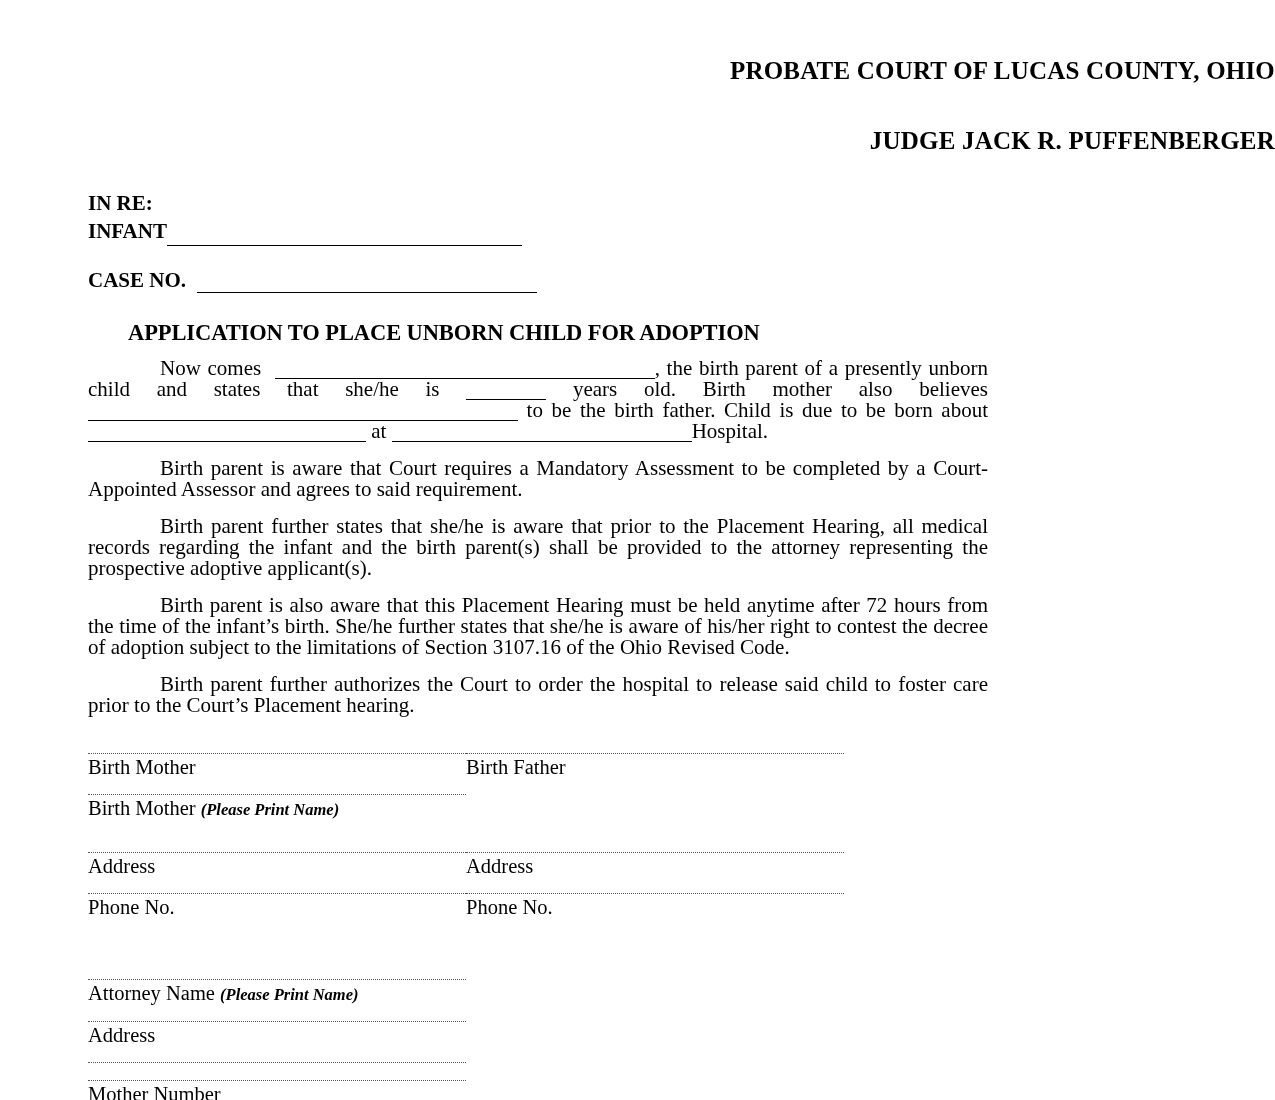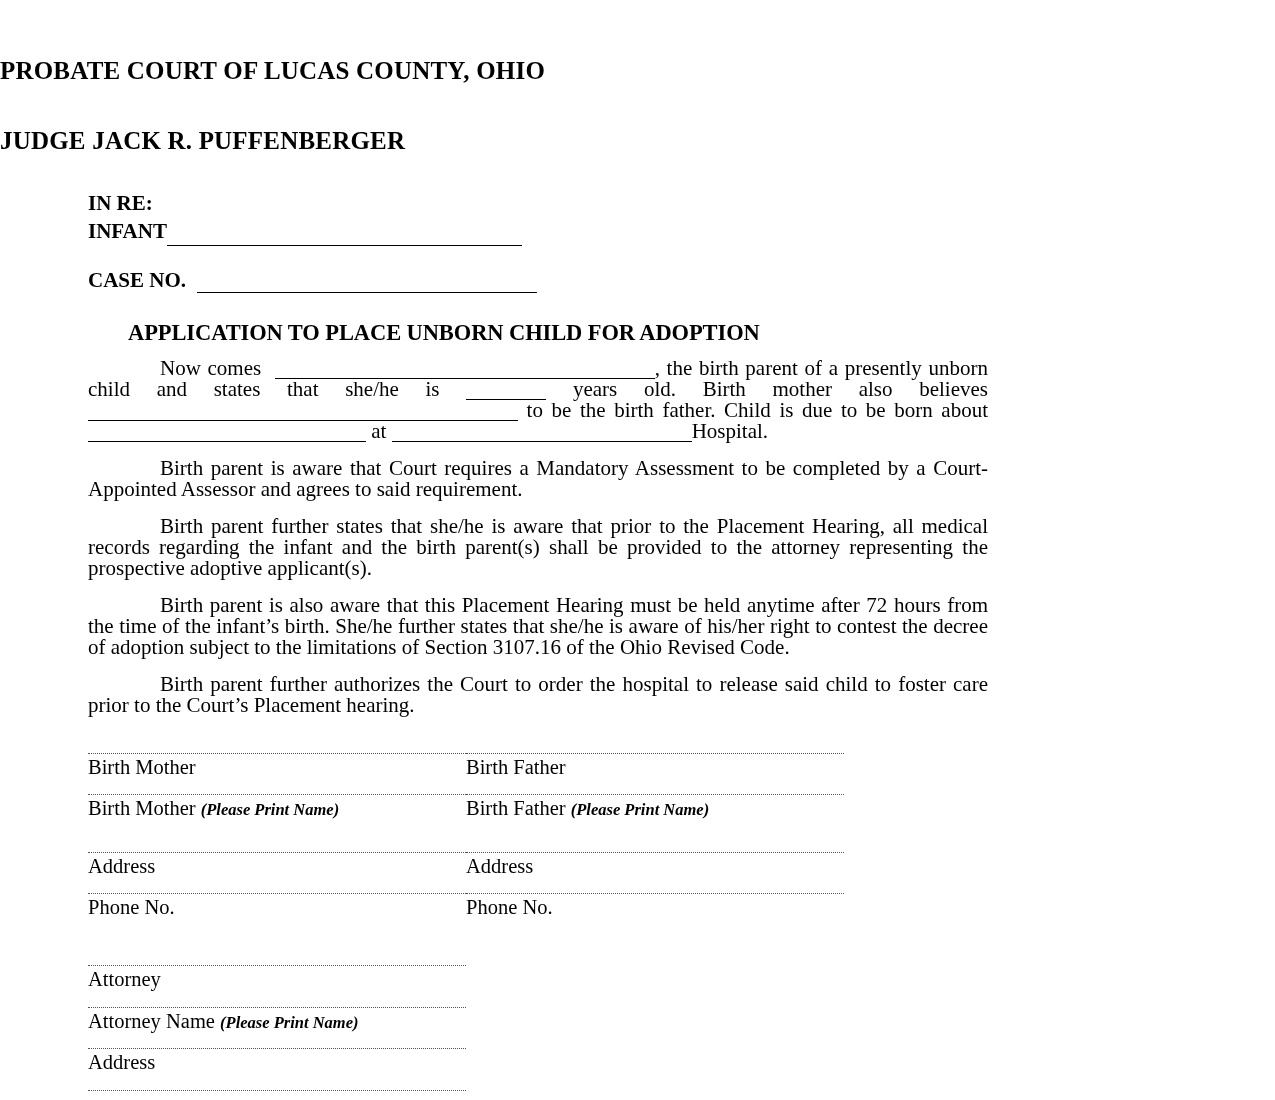--- a/index.html
+++ b/index.html
@@ -16,21 +16,21 @@
     overflow: hidden;
   }
   .page {
     position: relative;
     width: 1275px;
     height: 1100px;
     box-sizing: border-box;
     padding: 0;
   }
   .header {
-    text-align: left;
+    text-align: right;
     font-weight: bold;
     font-size: 25px;
     letter-spacing: 0.2px;
     margin-top: 55px;
     line-height: 1.3;
   }
   .header .line2 {
     display: block;
     margin-top: 37px;
   }
@@ -189,59 +189,51 @@
         </div>
       </div>
 
       <div class="gap-sm"></div>
 
       <div class="sig-row">
         <div class="sig-col">
           <div class="dotline"></div>
           <div class="caption"><span>Birth Mother</span> <span class="small-italic">(Please Print Name)</span></div>
         </div>
+      </div>
+
+      <div class="gap-md"></div>
+
+      <div class="sig-row">
+        <div class="sig-col">
+          <div class="dotline"></div>
+          <div class="caption">Address</div>
+        </div>
         <div class="sig-col right">
           <div class="dotline"></div>
-          <div class="caption"><span>Birth Father</span> <span class="small-italic">(Please Print Name)</span></div>
-        </div>
-      </div>
-
-      <div class="gap-md"></div>
-
-      <div class="sig-row">
-        <div class="sig-col">
-          <div class="dotline"></div>
           <div class="caption">Address</div>
         </div>
+      </div>
+
+      <div class="gap-sm"></div>
+
+      <div class="sig-row">
+        <div class="sig-col">
+          <div class="dotline"></div>
+          <div class="caption">Phone No.</div>
+        </div>
         <div class="sig-col right">
           <div class="dotline"></div>
-          <div class="caption">Address</div>
-        </div>
-      </div>
-
-      <div class="gap-sm"></div>
-
-      <div class="sig-row">
-        <div class="sig-col">
-          <div class="dotline"></div>
           <div class="caption">Phone No.</div>
         </div>
-        <div class="sig-col right">
-          <div class="dotline"></div>
-          <div class="caption">Phone No.</div>
-        </div>
       </div>
 
       <div class="gap-lg"></div>
 
       <div class="sig-row">
-        <div class="sig-col">
-          <div class="dotline"></div>
-          <div class="caption">Attorney</div>
-        </div>
         <div class="sig-col right"></div>
       </div>
 
       <div class="gap-sm"></div>
 
       <div class="sig-row">
         <div class="sig-col">
           <div class="dotline"></div>
           <div class="caption"><span>Attorney Name</span> <span class="small-italic">(Please Print Name)</span></div>
         </div>

